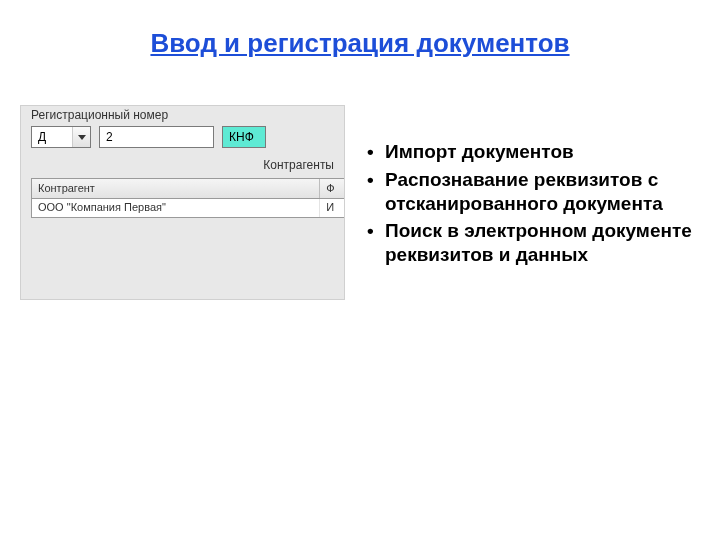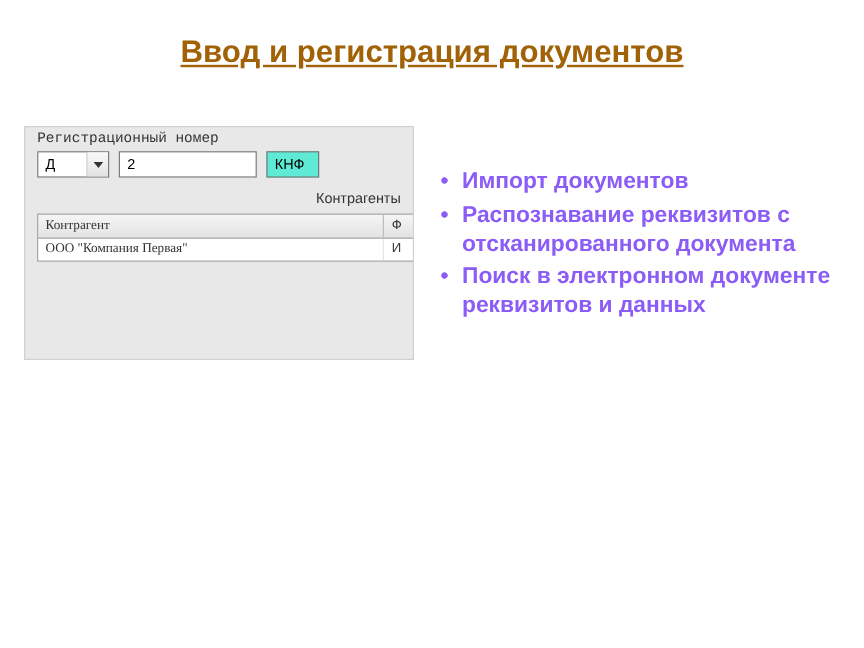--- a/index.html
+++ b/index.html
@@ -13,21 +13,21 @@
   }
   .slide-title {
     position: absolute;
     top: 28px;
     left: 0;
     right: 0;
     text-align: center;
     font-size: 26px;
     font-weight: bold;
     text-decoration: underline;
-    color: #a16207;
+    color: #1d4ed8;
   }
   .panel {
     position: absolute;
     top: 105px;
     left: 20px;
     width: 325px;
     height: 195px;
     background: #e8e8e8;
     border: 1px solid #d0d0d0;
     overflow: hidden;
@@ -35,21 +35,20 @@
   .panel-title {
     font-size: 22px;
     color: #222;
     padding: 8px 10px 6px 10px;
     font-weight: normal;
   }
   .field-label {
     font-size: 12px;
     color: #333;
     padding: 2px 10px 4px 10px;
-    font-family: Liberation Mono, monospace;
   }
   .field-row {
     display: flex;
     gap: 8px;
     padding: 0 10px 8px 10px;
     align-items: center;
   }
   .dropdown {
     display: flex;
     align-items: center;
@@ -117,37 +116,37 @@
     display: flex;
     background: #fff;
     height: 18px;
     font-size: 11px;
     color: #333;
   }
   .grid-row .col {
     padding: 2px 6px;
     border-right: 1px solid #e4e4e4;
   }
-  .col-a { width: 292px; font-family: Liberation Serif, serif; }
+  .col-a { width: 292px; }
   .col-b { width: 40px; }
   .bullets {
     position: absolute;
     top: 140px;
     left: 365px;
     width: 330px;
   }
   .bullets ul {
     list-style: none;
   }
   .bullets li {
     position: relative;
     padding-left: 20px;
     font-size: 19px;
     font-weight: bold;
-    color: #8b5cf6;
+    color: #000000;
     line-height: 1.25;
     margin-bottom: 4px;
   }
   .bullets li::before {
     content: "•";
     position: absolute;
     left: 2px;
     top: 0;
     font-weight: bold;
   }

